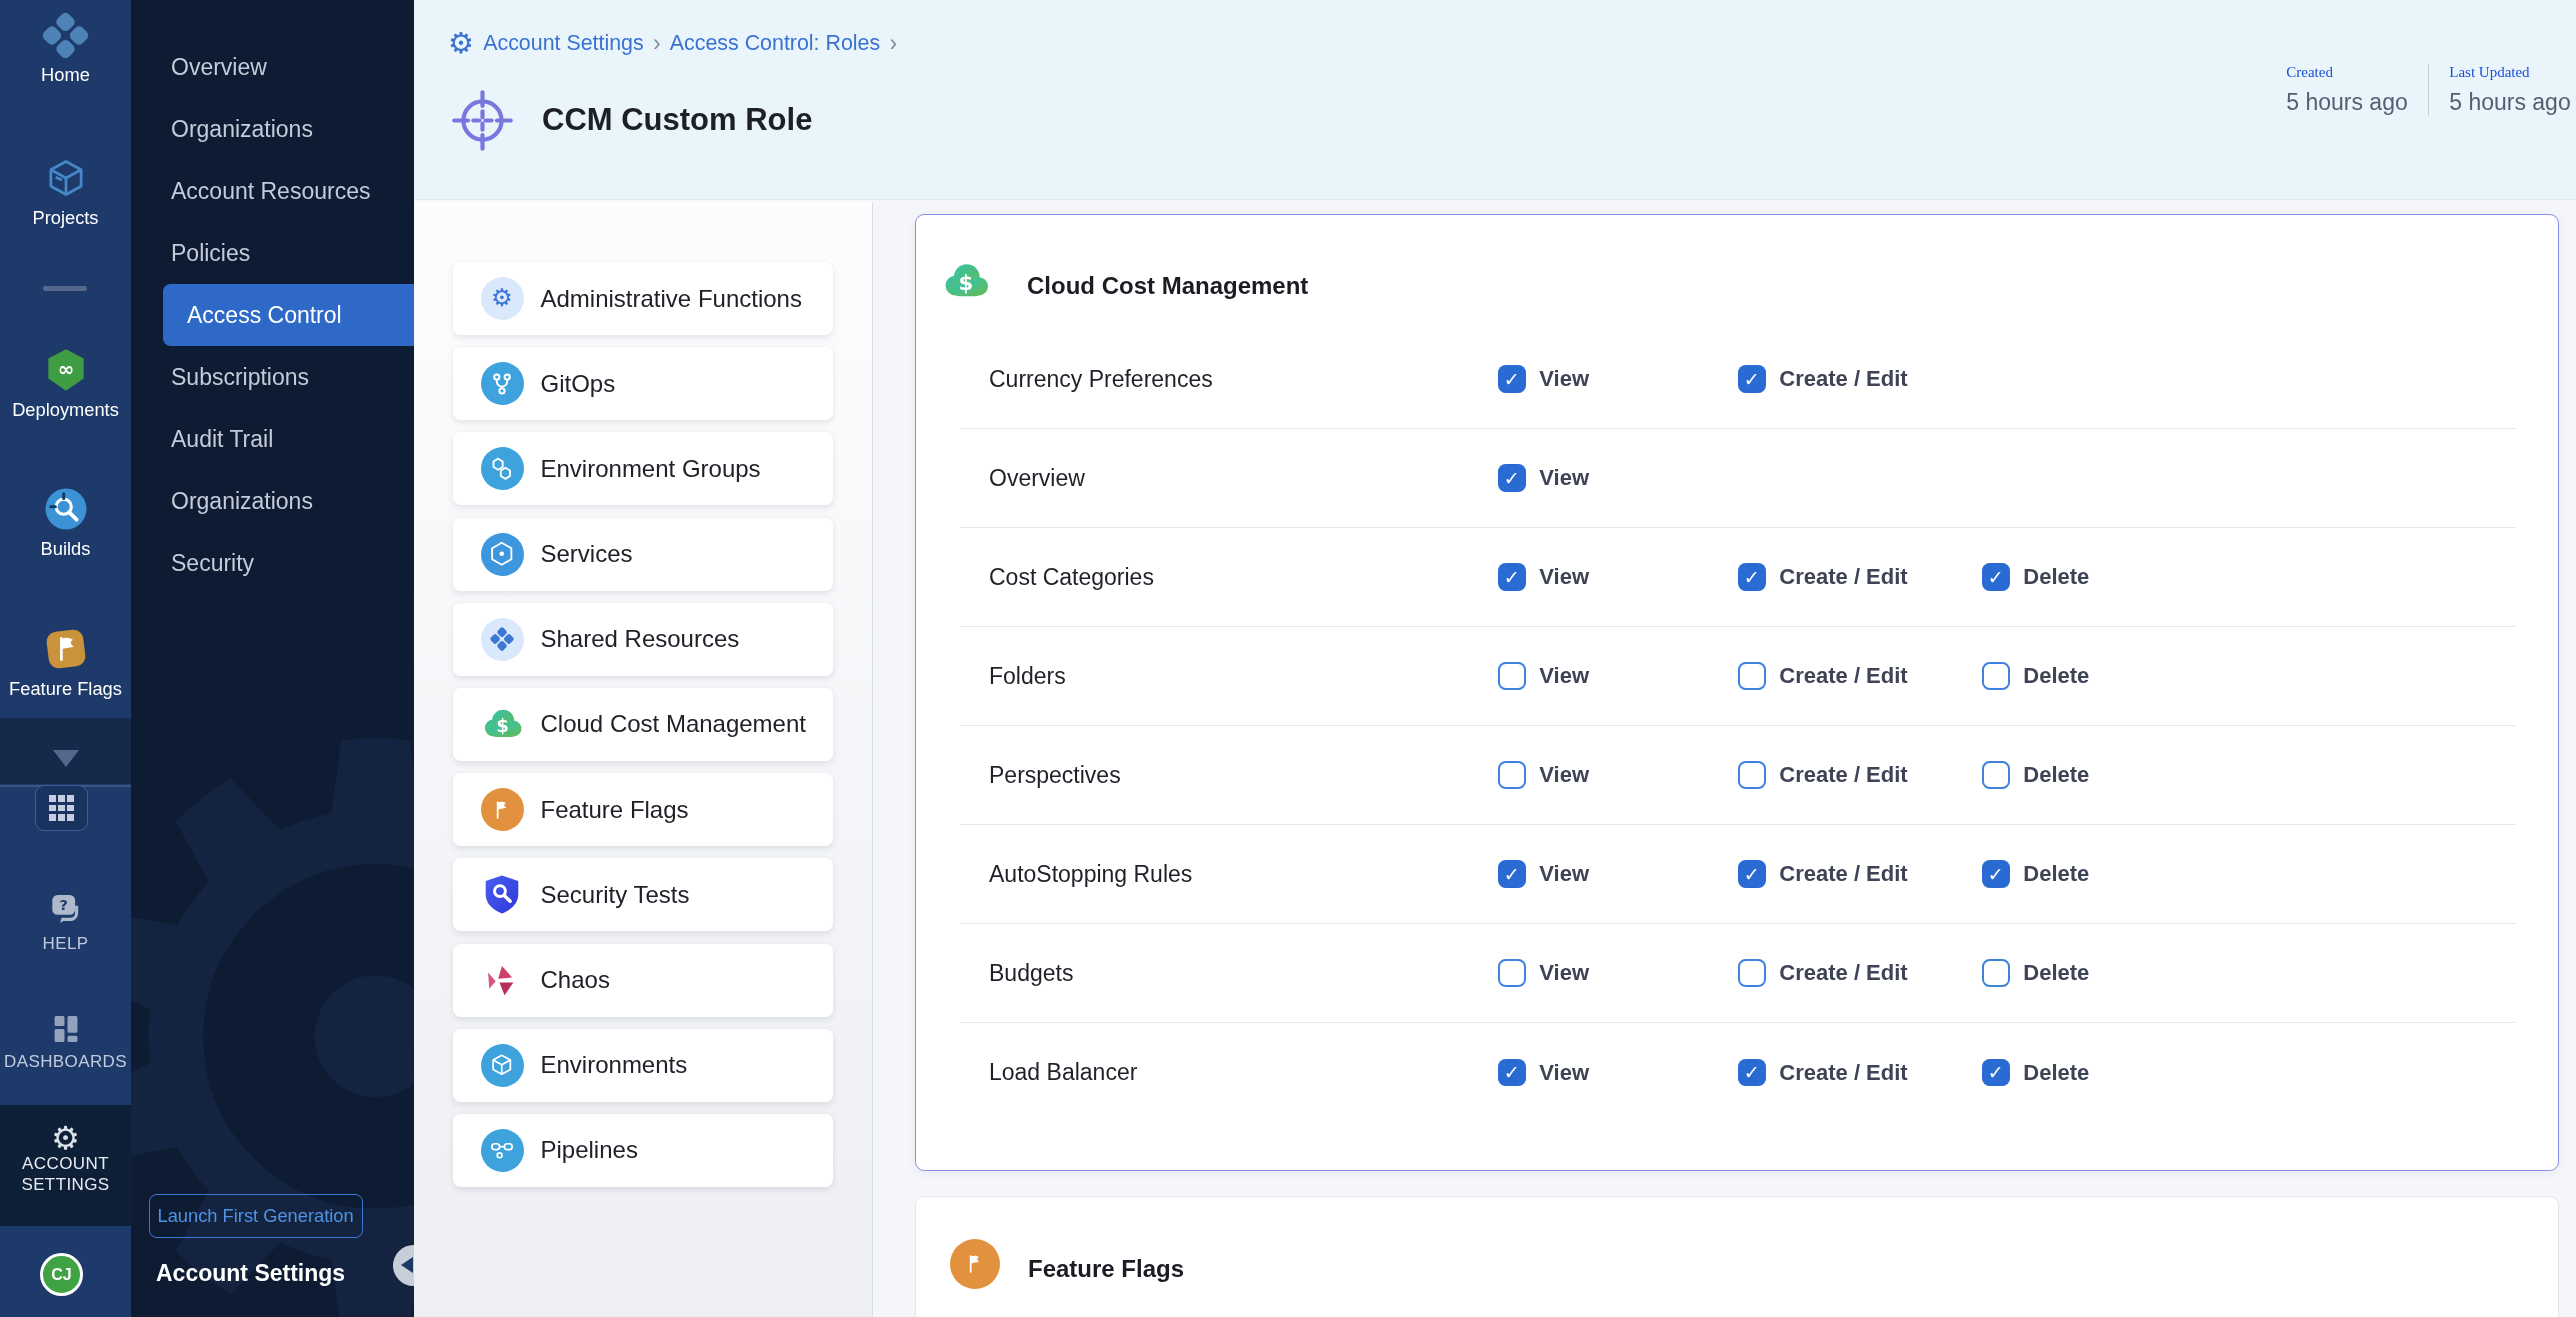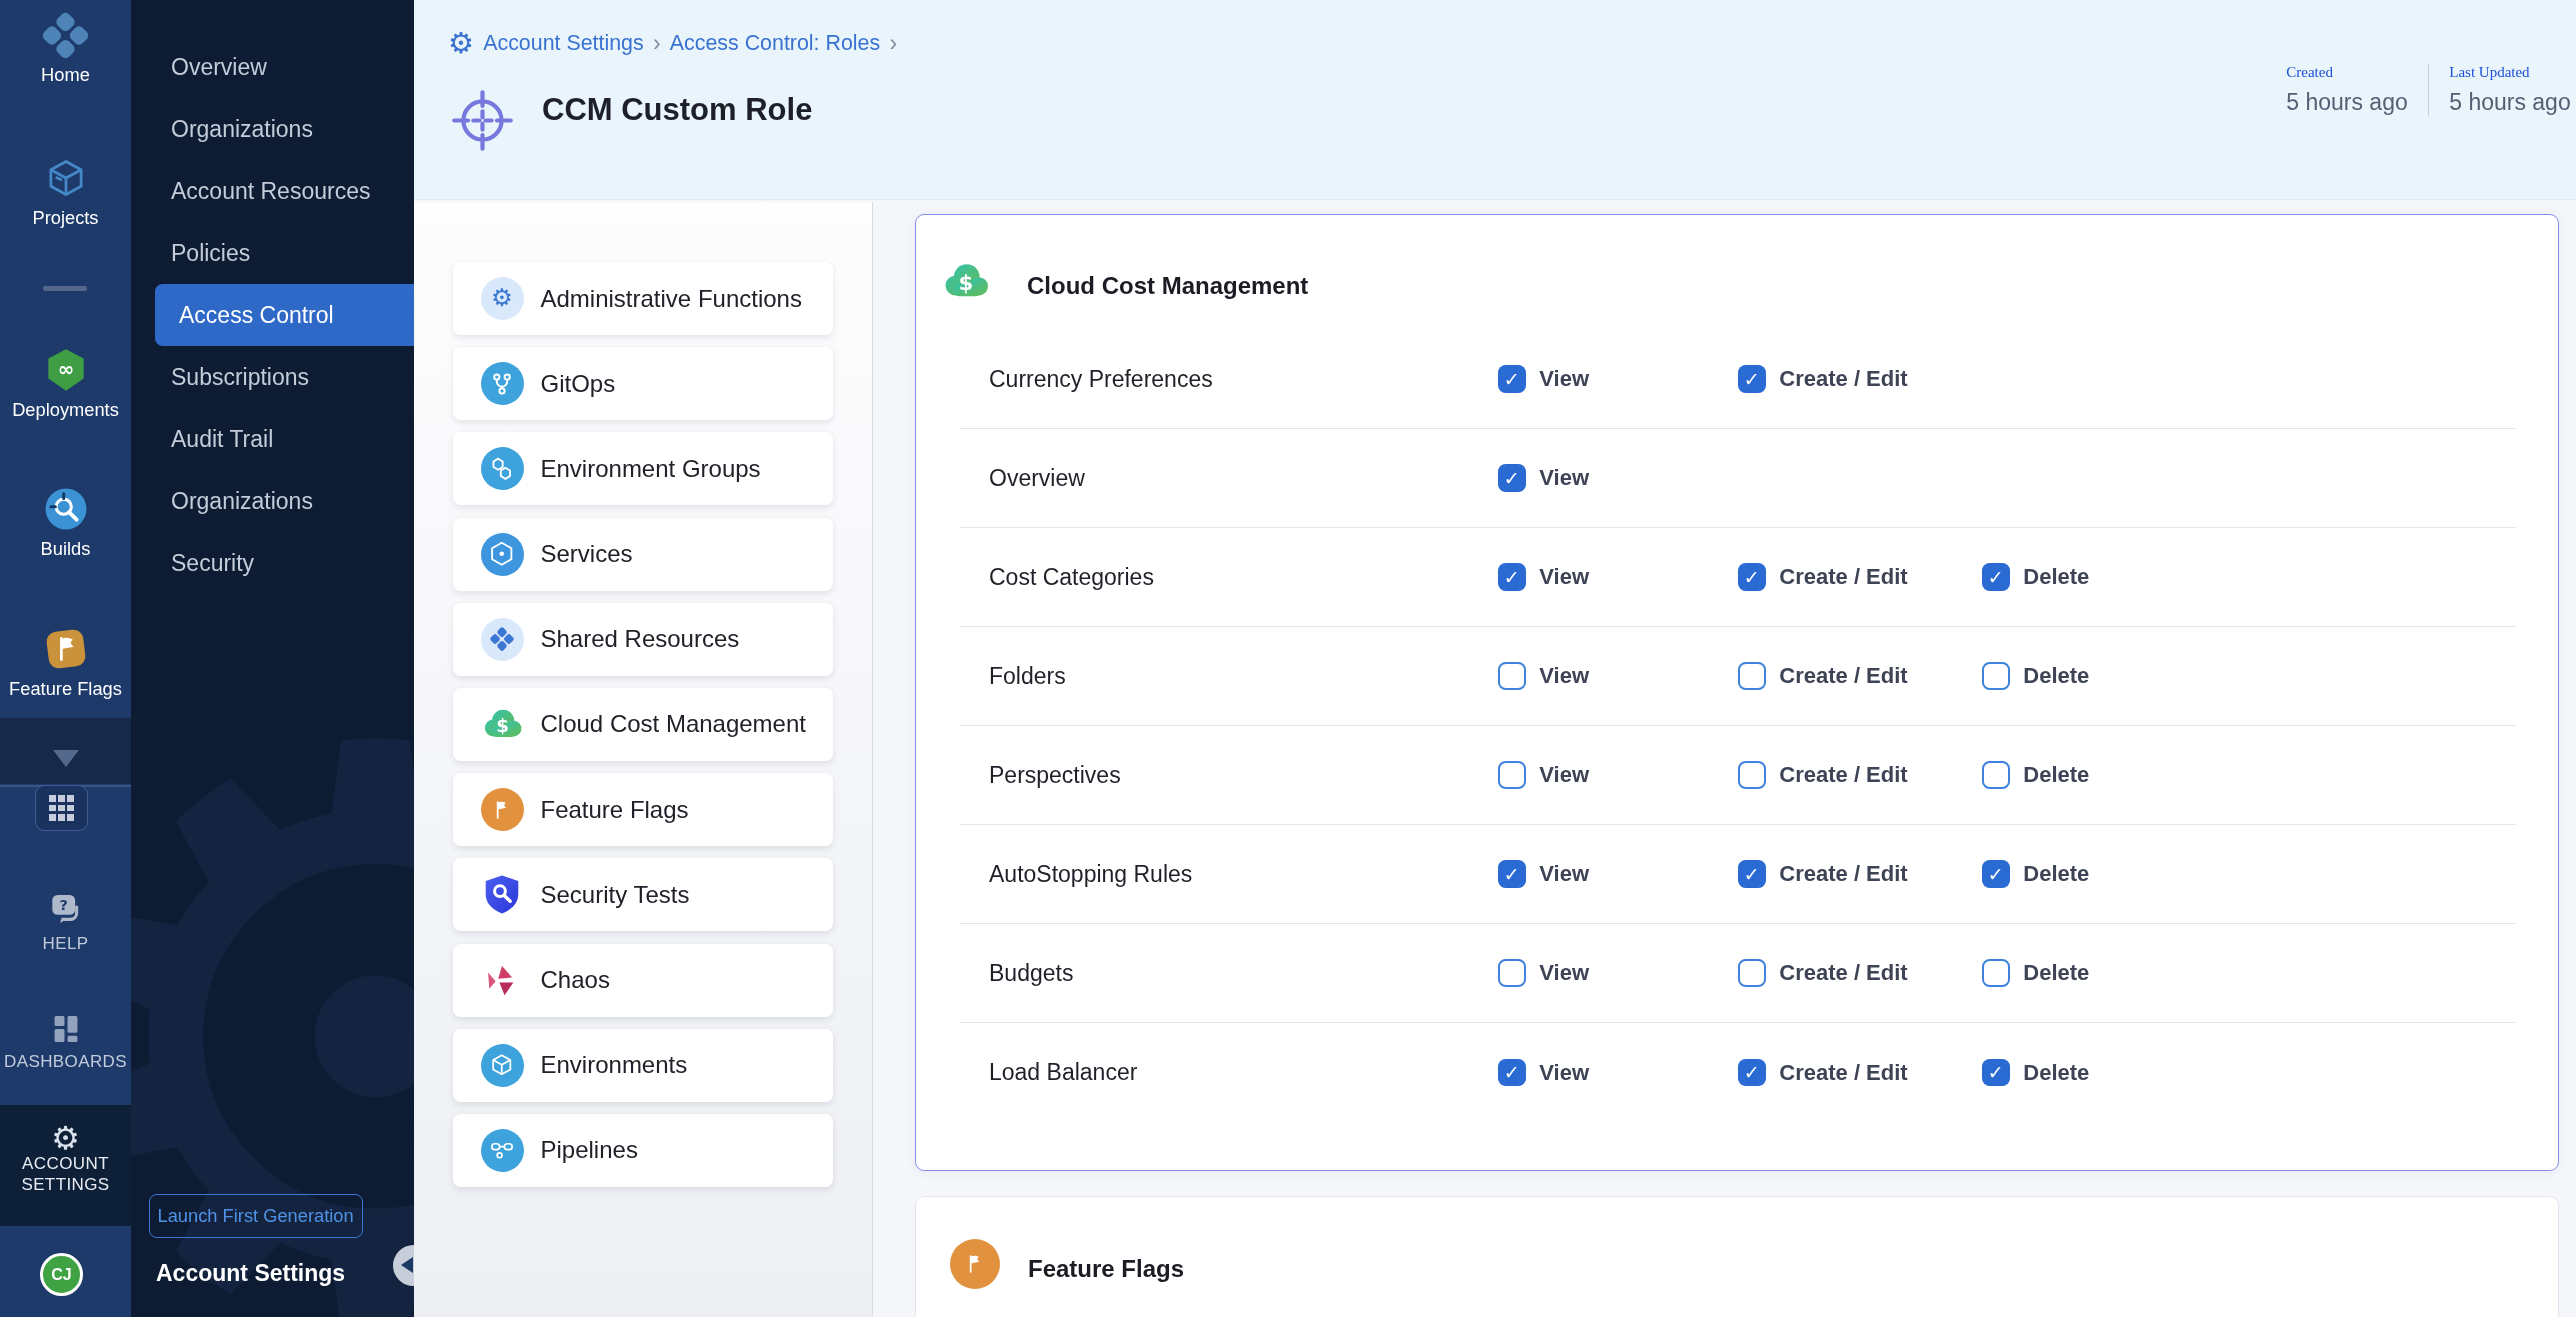--- a/index.html
+++ b/index.html
@@ -28,37 +28,37 @@
   .acct-band .ulabel{font-size:17px;letter-spacing:0.4px;color:#e8ecf2;line-height:20.6px;}
   .avatar{position:absolute;top:1253px;left:40px;width:43px;height:43px;border-radius:50%;
           background:#3fa243;border:3.1px solid #ffffff;display:flex;align-items:center;justify-content:center;
           color:#fff;font-size:16px;font-weight:bold;cursor:pointer;}
 
   
   .sidenav{position:absolute;left:131px;top:0;width:283px;height:1318px;background:#0d1c33;overflow:hidden;z-index:20;}
   .watermark{position:absolute;left:-115px;top:642px;font-size:802px;line-height:1;color:#142440;user-select:none;}
   .nav-list{position:absolute;top:36px;left:0;right:0;}
   .nav-item{height:62px;line-height:62px;padding-left:40px;font-size:23px;color:#c4ccd9;cursor:pointer;white-space:nowrap;}
-  .nav-item.active{background:#2e69c8;border-radius:7.6px 0 0 7.6px;margin-left:24px;padding-left:24px;color:#ffffff;}
+  .nav-item.active{background:#2e69c8;border-radius:7.6px 0 0 7.6px;margin-left:32px;padding-left:24px;color:#ffffff;}
   .launch-btn{position:absolute;left:17.6px;top:1194px;width:214px;height:44px;border:1.5px solid #3a78d8;border-radius:7.6px;
               background:transparent;color:#4f93e6;font-size:18.3px;font-family:inherit;cursor:pointer;}
   .footer-title{position:absolute;left:25px;top:1260px;font-size:23px;font-weight:bold;color:#ffffff;}
   .collapse-circle{position:absolute;top:1245px;right:-20px;width:41px;height:41px;border-radius:50%;background:#c7ced9;cursor:pointer;}
   .collapse-circle .tri{position:absolute;left:8.4px;top:12.2px;width:0;height:0;
         border-top:8.4px solid transparent;border-bottom:8.4px solid transparent;border-right:12.2px solid #1c3964;}
 
   
   .content{position:absolute;left:414px;top:0;right:0;bottom:0;}
   .pg-header{position:absolute;left:0;right:0;top:0;height:200px;background:#e9f5fb;border-bottom:1.5px solid #dfeaf2;}
   .breadcrumb{position:absolute;left:34px;top:29px;display:flex;align-items:center;gap:9.2px;font-size:21.4px;}
   .breadcrumb .bc-gear{font-size:29px;color:#3a72d0;line-height:1;}
   .breadcrumb a{color:#3a72d0;text-decoration:none;cursor:pointer;}
   .breadcrumb .sep{color:#838b9e;font-size:23px;}
   .crosshair{position:absolute;left:38px;top:90px;}
-  .pg-title{position:absolute;left:128px;top:92px;font-size:31px;font-weight:600;color:#1d2029;}
+  .pg-title{position:absolute;left:128px;top:102px;font-size:31px;font-weight:600;color:#1d2029;}
   .meta{position:absolute;right:5.3px;top:64px;display:flex;gap:20px;align-items:stretch;}
   .meta .mcol{display:flex;flex-direction:column;gap:7.6px;}
   .meta .mlabel{font-size:15px;color:#1d4ed8;font-family:Liberation Serif, serif;}
   .meta .mvalue{font-size:23px;color:#575d73;text-align:center;}
   .meta .mdiv{width:1.5px;background:#c9cedb;}
 
   .body{position:absolute;left:0;right:0;top:202px;bottom:0;display:flex;}
   .resource-col{width:459px;border-right:1.5px solid #d9dce5;background:linear-gradient(#fdfdfe,#edeff3);
                 padding-top:60px;flex:none;}
   .card{width:380px;height:73px;margin:0 auto 12.2px;background:#ffffff;border-radius:7.6px;

